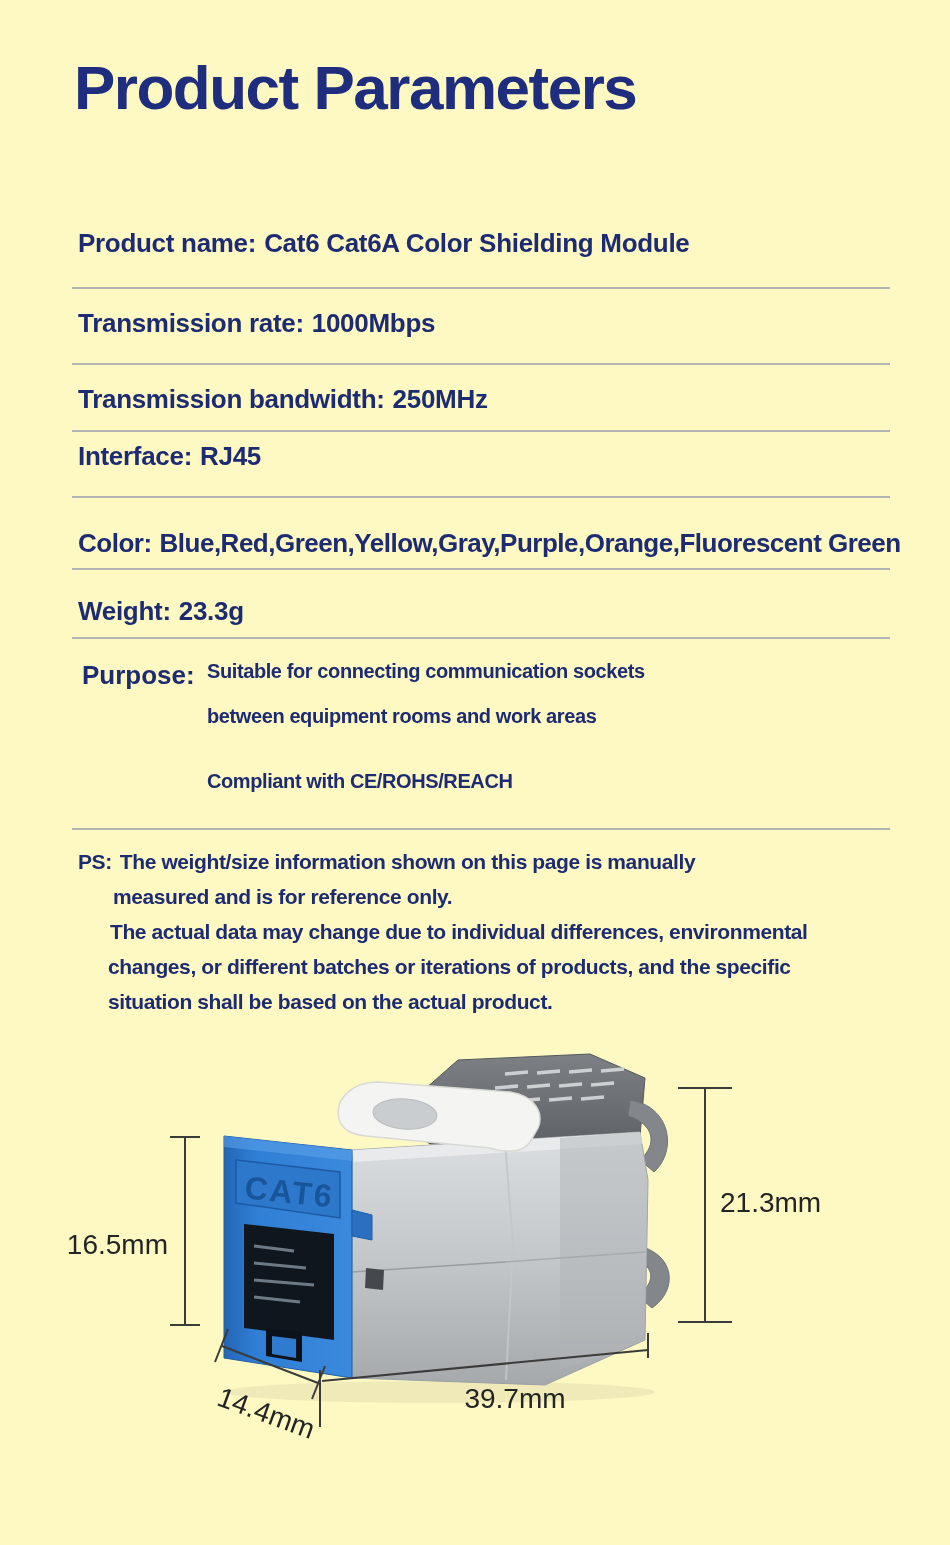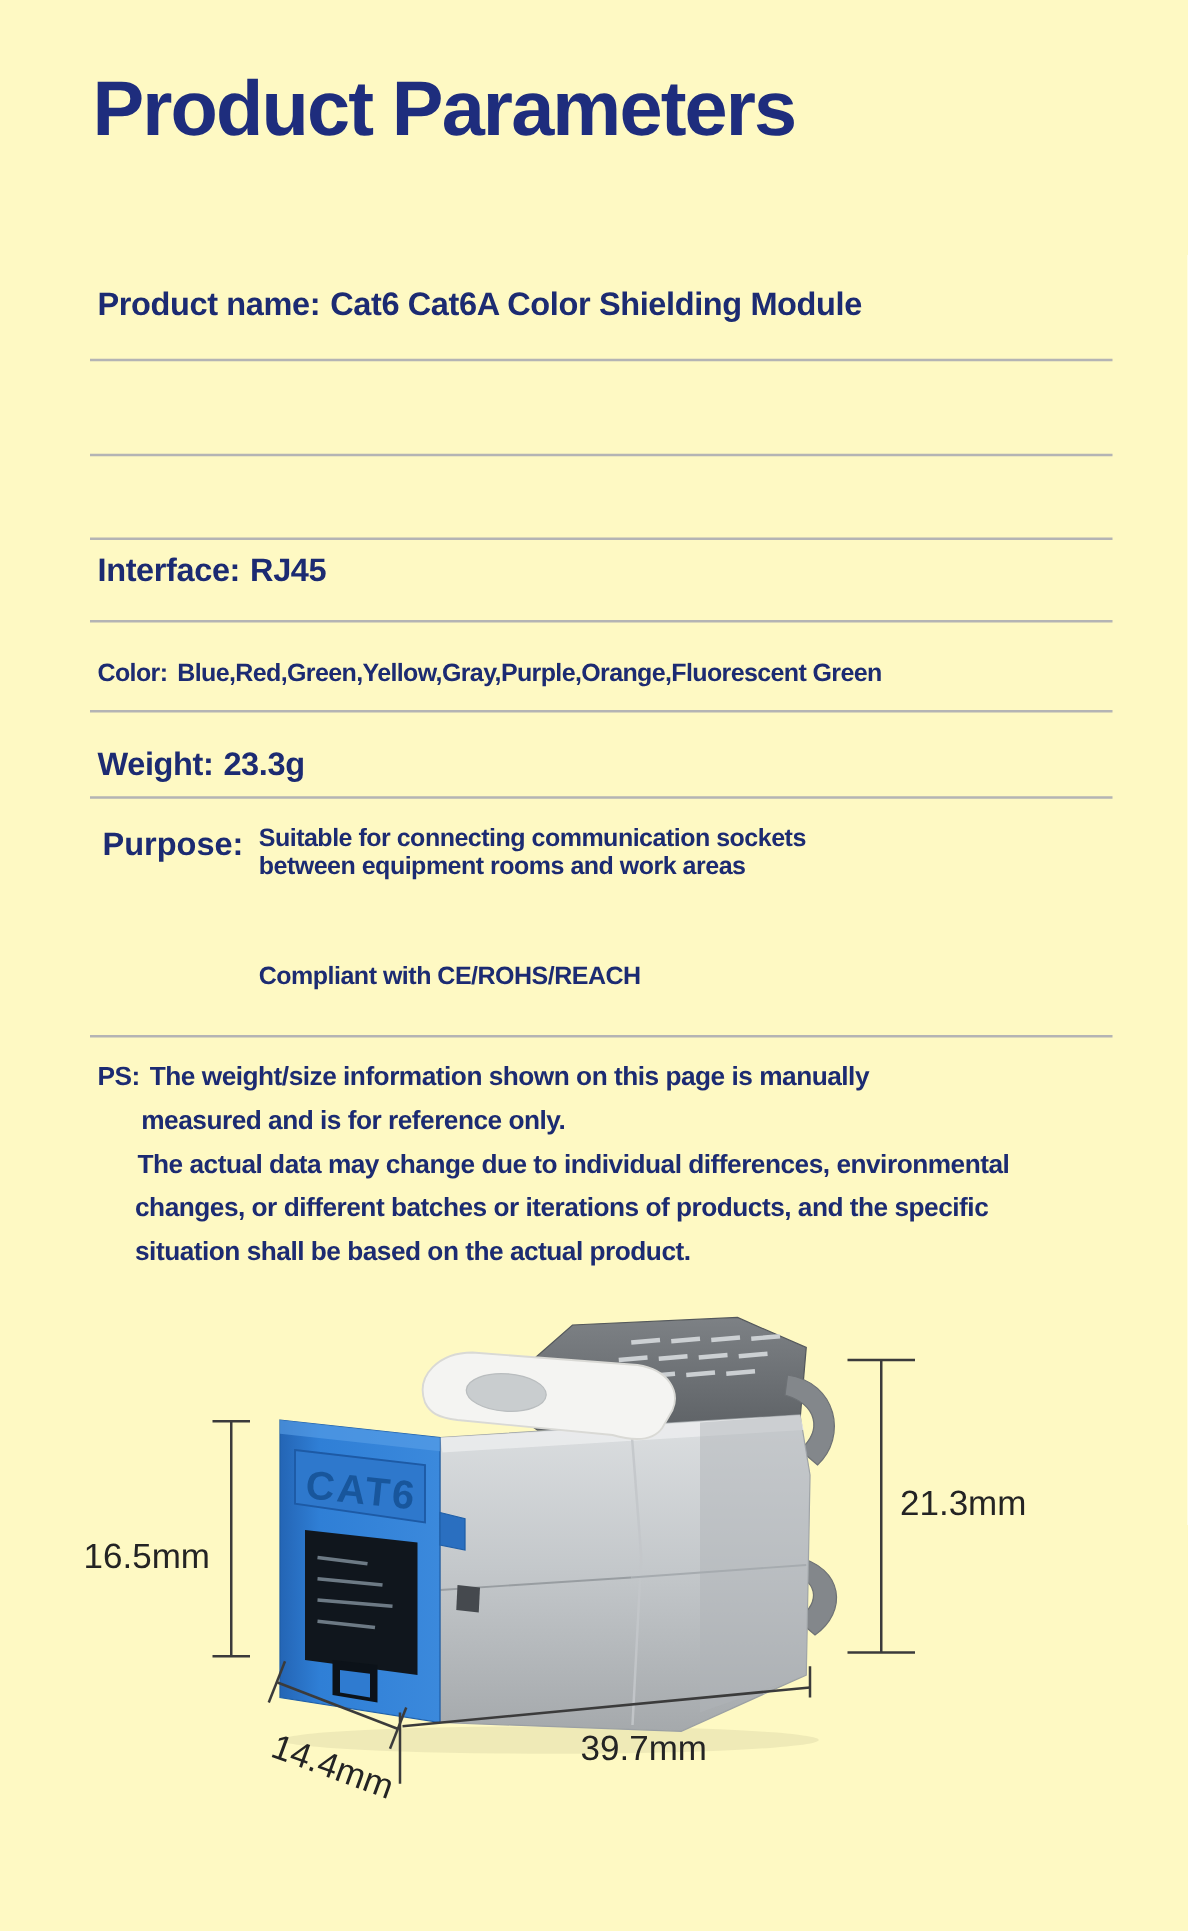--- a/index.html
+++ b/index.html
@@ -16,21 +16,21 @@
     position:absolute; left:74px; top:52px;
     font-size:62px; font-weight:bold; letter-spacing:-1.5px;
     color:#1e2d7d; white-space:nowrap;
   }
   .spec-row {
     position:absolute; left:78px;
     font-size:26px; font-weight:bold; letter-spacing:-0.3px;
     color:#1c2b72; white-space:nowrap;
   }
   .spec-row .val { margin-left:8px;margin-top:18px; }
-  .row-color { font-size:20px; letter-spacing:-0.5px; }
+  .row-color { font-size:26px; letter-spacing:-0.5px; }
   .hr {
     position:absolute; left:72px; width:818px; height:2px;
     background:#b4b4b4; border:none;
   }
   .purpose-label {
     position:absolute; left:82px; top:660px;
     font-size:26px; font-weight:bold; color:#1c2b72; white-space:nowrap;
   }
   .purpose-line {
     position:absolute; left:207px;
@@ -60,42 +60,48 @@
 
 <div class="page">
 
   <div class="title">Product Parameters</div>
 
   <div class="spec-row" style="top:228px">
     <span class="lbl">Product name:</span><span class="val">Cat6 Cat6A Color Shielding Module</span>
   </div>
   <div class="hr" style="top:287px"></div>
 
+  <div class="spec-row" style="top:308px">
+    <span class="lbl">Transmission rate:</span><span class="val">1000Mbps</span>
+  </div>
   <div class="hr" style="top:363px"></div>
 
+  <div class="spec-row" style="top:384px">
+    <span class="lbl">Transmission bandwidth:</span><span class="val">250MHz</span>
+  </div>
   <div class="hr" style="top:430px"></div>
 
   <div class="spec-row" style="top:441px">
     <span class="lbl">Interface:</span><span class="val">RJ45</span>
   </div>
   <div class="hr" style="top:496px"></div>
 
   <div class="spec-row row-color" style="top:528px">
     <span class="lbl">Color:</span><span class="val">Blue,Red,Green,Yellow,Gray,Purple,Orange,Fluorescent Green</span>
   </div>
   <div class="hr" style="top:568px"></div>
 
   <div class="spec-row" style="top:596px">
     <span class="lbl">Weight:</span><span class="val">23.3g</span>
   </div>
   <div class="hr" style="top:637px"></div>
 
   <div class="purpose-label">Purpose:</div>
   <div class="purpose-line" style="top:660px">Suitable for connecting communication sockets</div>
-  <div class="purpose-line" style="top:682px">between equipment rooms and work areas</div>
+  <div class="purpose-line" style="top:705px">between equipment rooms and work areas</div>
   <div class="purpose-line" style="top:770px">Compliant with CE/ROHS/REACH</div>
   <div class="hr" style="top:828px"></div>
 
   <div class="ps-line" style="left:78px; top:850px">
     <span class="ps-label">PS:</span><span>The weight/size information shown on this page is manually</span>
   </div>
   <div class="ps-line" style="left:113px; top:885px">measured and is for reference only.</div>
   <div class="ps-line" style="left:110px; top:920px">The actual data may change due to individual differences, environmental</div>
   <div class="ps-line" style="left:108px; top:990px">situation shall be based on the actual product.</div>
   <div class="ps-line" style="left:108px; top:955px">changes, or different batches or iterations of products, and the specific</div>

